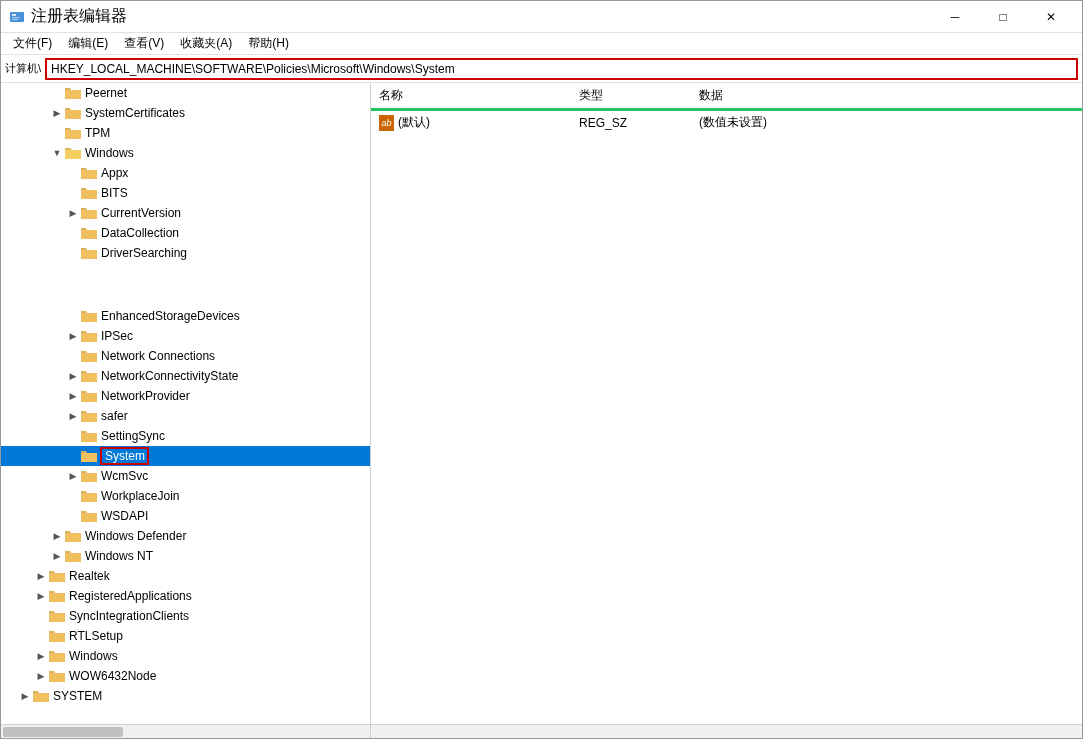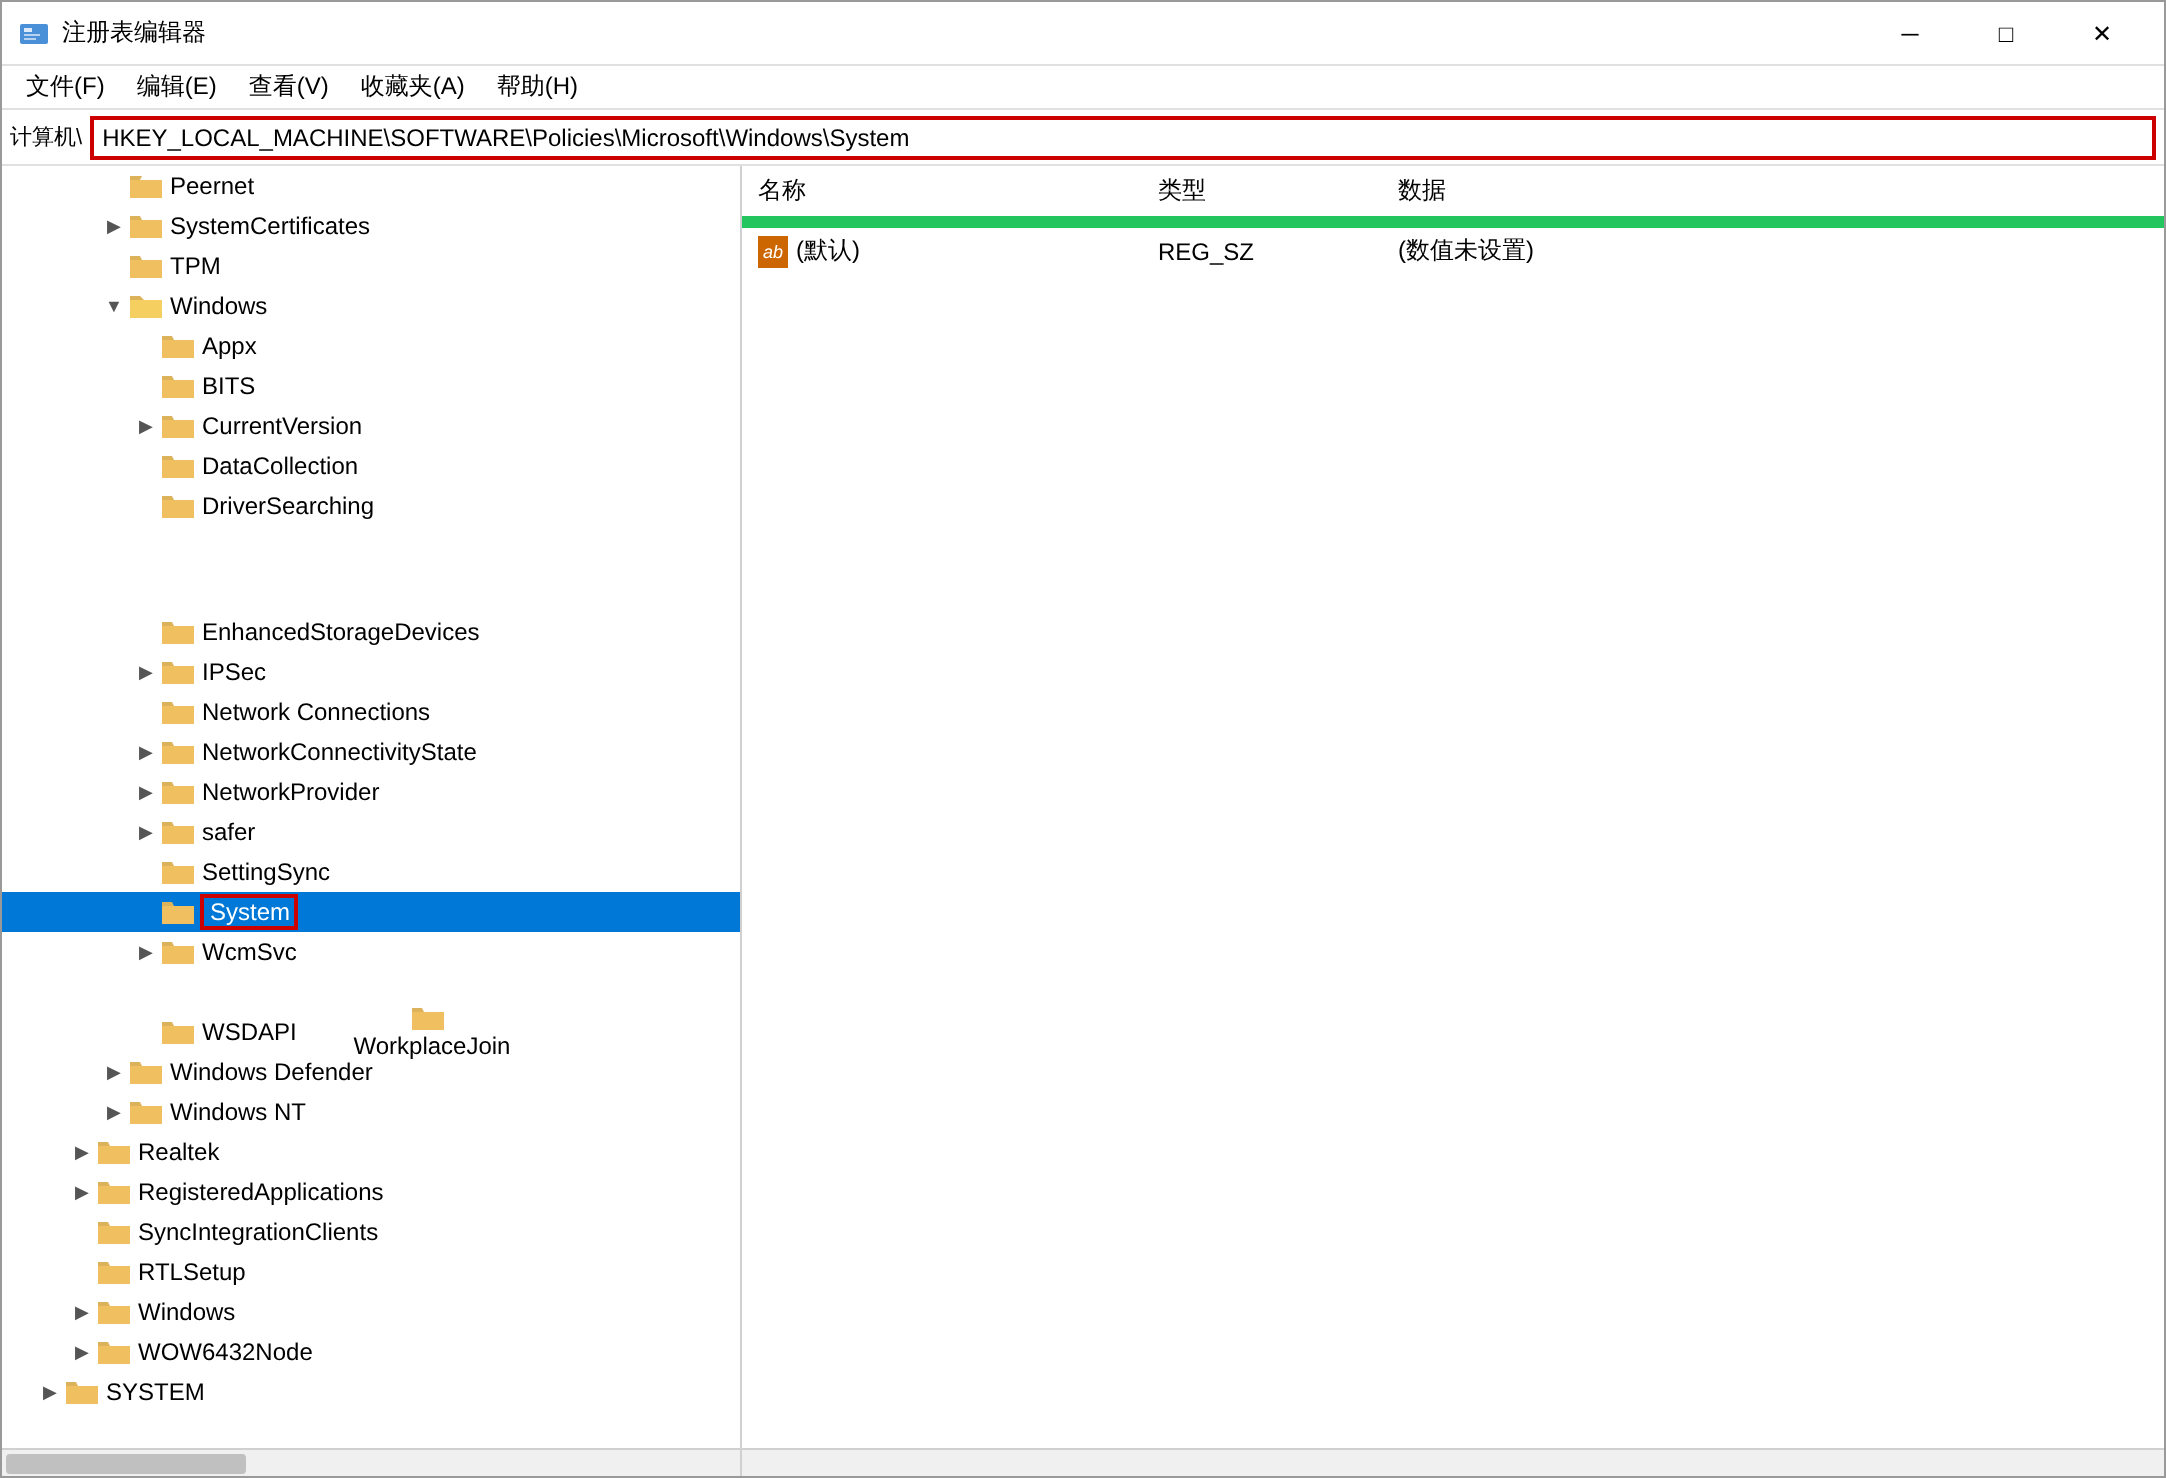--- a/index.html
+++ b/index.html
@@ -29,21 +29,21 @@
       border-bottom: 1px solid #e0e0e0;
       justify-content: space-between;
       flex-shrink: 0;
     }
     .title-bar-left {
       display: flex;
       align-items: center;
       gap: 6px;
     }
     .title-text {
-      font-size: 12px;
+      font-size: 16px;
       color: #000;
     }
     .title-controls {
       display: flex;
       gap: 2px;
     }
     .title-btn {
       width: 46px;
       height: 32px;
       display: flex;
@@ -116,21 +116,21 @@
     }
 
     
     .details-panel {
       flex: 1;
       background: #fff;
       overflow: auto;
     }
     .details-header {
       display: flex;
-      border-bottom: 6px solid #22c55e;
+      border-bottom: 3px solid #22c55e;
       padding: 4px 8px;
       background: #fff;
     }
     .details-col {
       font-size: 12px;
       color: #000;
     }
     .col-name { width: 200px; }
     .col-type { width: 120px; }
     .col-data { flex: 1; }
@@ -466,21 +466,21 @@
           <div class="expand-btn">▶</div>
           <div class="folder-icon">
             <svg viewBox="0 0 16 14">
                 <polygon points="0,4 16,4 16,13 0,13" fill="#f0c060"></polygon>
                 <polygon points="0,2 5,2 6,4 0,4" fill="#dcb25a"></polygon>
               </svg>
           </div>
           <span class="tree-label">WcmSvc</span>
         </div>
 
-        <div class="tree-row" style="padding-left: calc(16px * 4); flex-direction: column;">
+        <div class="tree-row" style="padding-left: calc(16px * 4);">
           <div class="expand-placeholder"></div>
           <div class="folder-icon">
             <svg viewBox="0 0 16 14">
                 <polygon points="0,4 16,4 16,13 0,13" fill="#f0c060"></polygon>
                 <polygon points="0,2 5,2 6,4 0,4" fill="#dcb25a"></polygon>
               </svg>
           </div>
           <span class="tree-label">WorkplaceJoin</span>
         </div>
 

